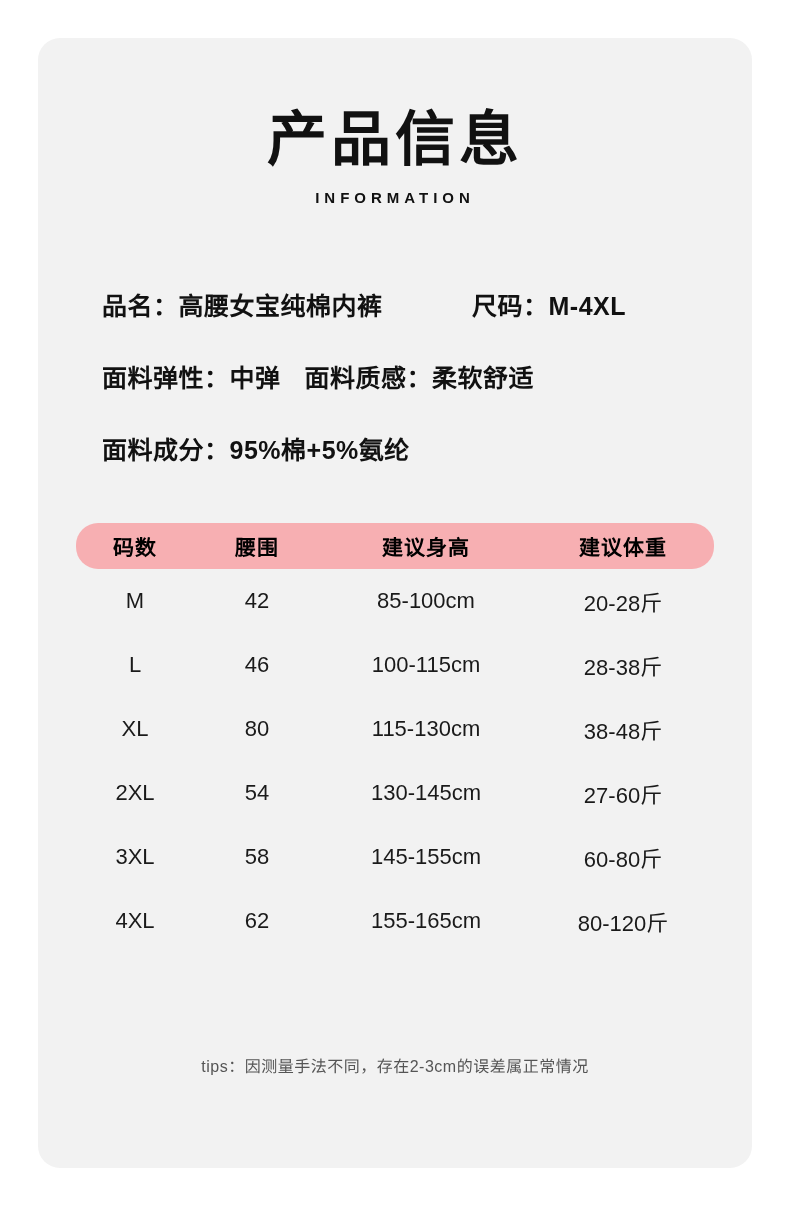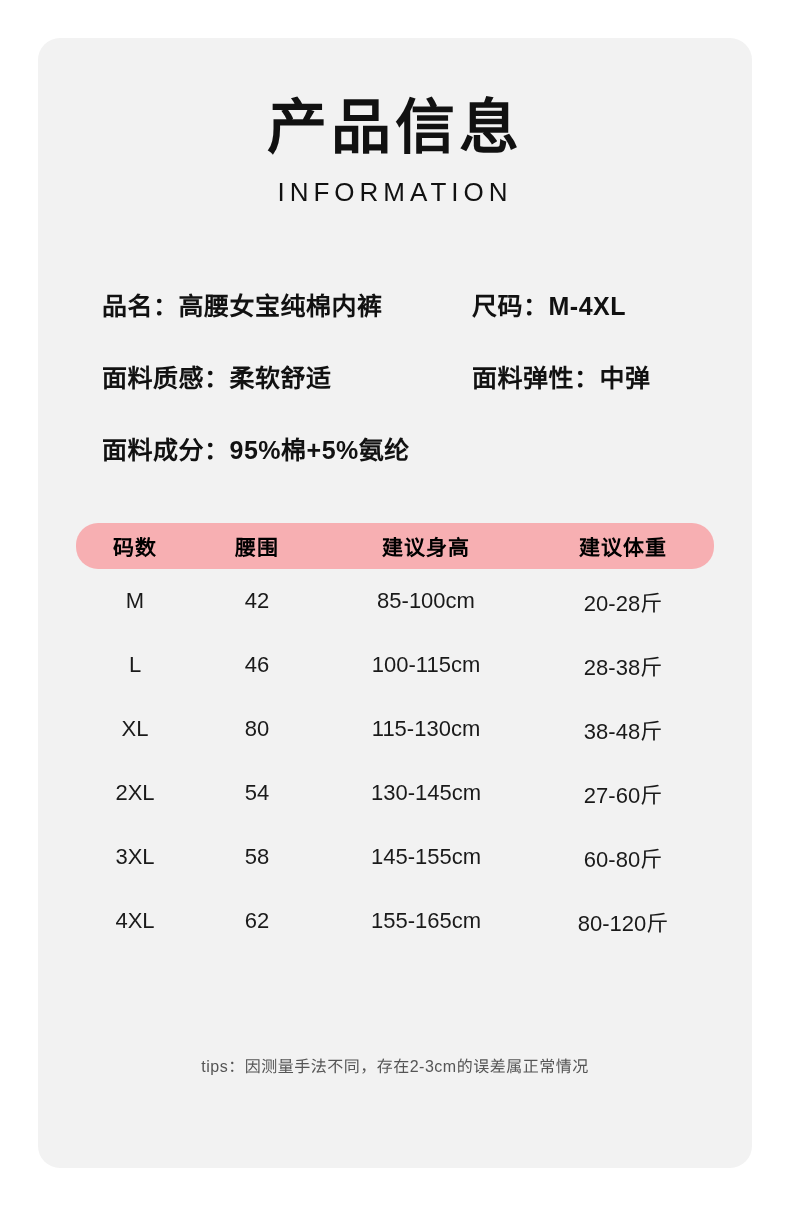--- a/index.html
+++ b/index.html
@@ -28,37 +28,37 @@
     top: 38px;
     width: 714px;
     height: 1130px;
     background: #f2f2f2;
     border-radius: 22px;
   }
 
   .title-block {
     position: absolute;
     left: 0;
-    top: 58px;
+    top: 70px;
     width: 100%;
     text-align: center;
   }
 
   .title-cn {
     font-size: 60px;
     font-weight: 800;
     letter-spacing: 4px;
     color: #111111;
     line-height: 1.05;
   }
 
   .title-en {
     margin-top: 18px;
-    font-size: 26px;
-    font-weight: 400;
+    font-size: 15px;
+    font-weight: 700;
     letter-spacing: 5px;
     color: #111111;
   }
 
   .specs {
     position: absolute;
     left: 40px;
     top: 248px;
     width: 634px;
   }
@@ -157,25 +157,25 @@
       <div class="spec-row">
         <div class="spec-item left">
           <span class="label">品名：</span><span class="value">高腰女宝纯棉内裤</span>
         </div>
         <div class="spec-item">
           <span class="label">尺码：</span><span class="value">M-4XL</span>
         </div>
       </div>
 
       <div class="spec-row">
+        <div class="spec-item">
+          <span class="label">面料弹性：</span><span class="value">中弹</span>
+        </div>
         <div class="spec-item left">
           <span class="label">面料质感：</span><span class="value">柔软舒适</span>
-        </div>
-        <div class="spec-item">
-          <span class="label">面料弹性：</span><span class="value">中弹</span>
         </div>
       </div>
 
       <div class="spec-row">
         <div class="spec-item left">
           <span class="label">面料成分：</span><span class="value">95%棉+5%氨纶</span>
         </div>
       </div>
     </div>
 

